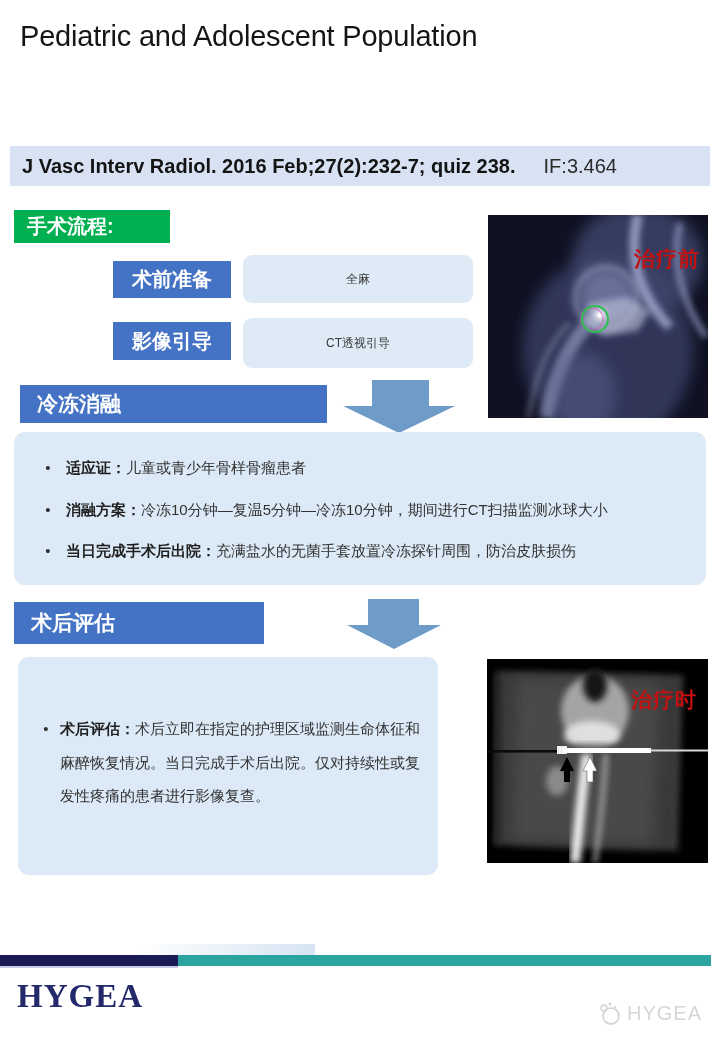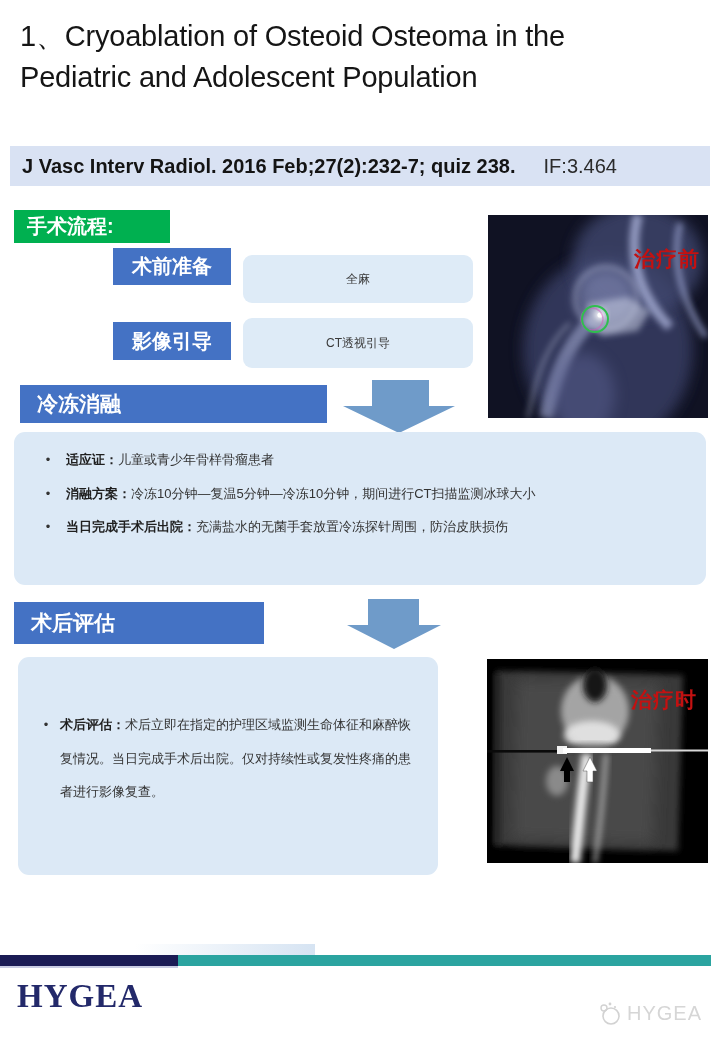--- a/index.html
+++ b/index.html
@@ -17,42 +17,42 @@
                 font-size:20px;font-weight:600;color:#141414;}
   .citation-bar .if{margin-left:28px;font-weight:400;color:#2b2b2b;}
 
   
   .badge-green{left:14px;top:210px;width:156px;height:33px;background:#00B050;color:#fff;
                font-size:20px;font-weight:700;line-height:33px;padding-left:13px;box-sizing:border-box;}
 
   
   .step-label{width:118px;background:#4472C4;color:#fff;font-weight:700;font-size:20px;
               display:flex;align-items:center;justify-content:center;}
-  .step1-label{left:113px;top:248px;height:37px;}
+  .step1-label{left:113px;top:261px;height:37px;}
   .step2-label{left:113px;top:322px;height:38px;}
   .step-value{left:243px;width:230px;background:#DEEBF7;border-radius:9px;color:#3a3a3a;
               font-size:12px;display:flex;align-items:center;justify-content:center;}
   .step1-value{top:255px;height:48px;}
   .step2-value{top:318px;height:50px;}
 
   
   .bar-blue{background:#4472C4;color:#fff;font-size:21px;font-weight:700;
             display:flex;align-items:center;padding-left:17px;box-sizing:border-box;}
   .bar-cryo{left:20px;top:385px;width:307px;height:38px;}
   .bar-post{left:14px;top:602px;width:250px;height:42px;}
 
   .arrow1{left:343px;top:380px;}
   .arrow2{left:347px;top:599px;}
 
   
   .panel{background:#DCE9F6;border-radius:11px;box-sizing:border-box;color:#333;}
   .panel-cryo{left:14px;top:432px;width:692px;height:153px;padding:11px 18px 0 16px;}
   .panel-post{left:18px;top:657px;width:420px;height:218px;display:flex;align-items:center;
               padding:0 16px 15px 14px;}
-  .bullet{display:flex;font-size:13px;line-height:33.5px;}
+  .bullet{display:flex;font-size:15px;line-height:33.5px;margin-top:8px;}
   .bullet .marker{flex:0 0 36px;text-align:center;color:#333;}
   .panel-post .bullet .marker{flex:0 0 28px;}
   .bullet .marker::before{content:"•";}
   .bullet .b-label{font-weight:700;color:#1f1f1f;}
   .bullet .b-text{color:#333;}
 
   
   .ct-frame{overflow:hidden;background:#fdba74;text-align:right;}
   .ct1{left:488px;top:215px;width:220px;height:203px;}
   .ct2{left:487px;top:659px;width:221px;height:204px;}
@@ -70,21 +70,20 @@
               font-size:33px;font-weight:700;color:#23296A;letter-spacing:1px;}
   .watermark{right:18px;top:1000px;display:flex;align-items:center;gap:5px;
              color:#D6D6D6;font-size:20px;letter-spacing:1px;}
 </style>
 </head>
 <body>
 
 <div class="slide">
 
   <div class="abs title">
-    <div>1、Cryoablation of Osteoid Osteoma in the</div>
     <div>Pediatric and Adolescent Population</div>
   </div>
 
   <div class="abs citation-bar">
     <span>J Vasc Interv Radiol. 2016 Feb;27(2):232-7; quiz 238.</span>
     <span class="if">IF:3.464</span>
   </div>
 
   <div class="abs badge-green">手术流程:</div>
 

